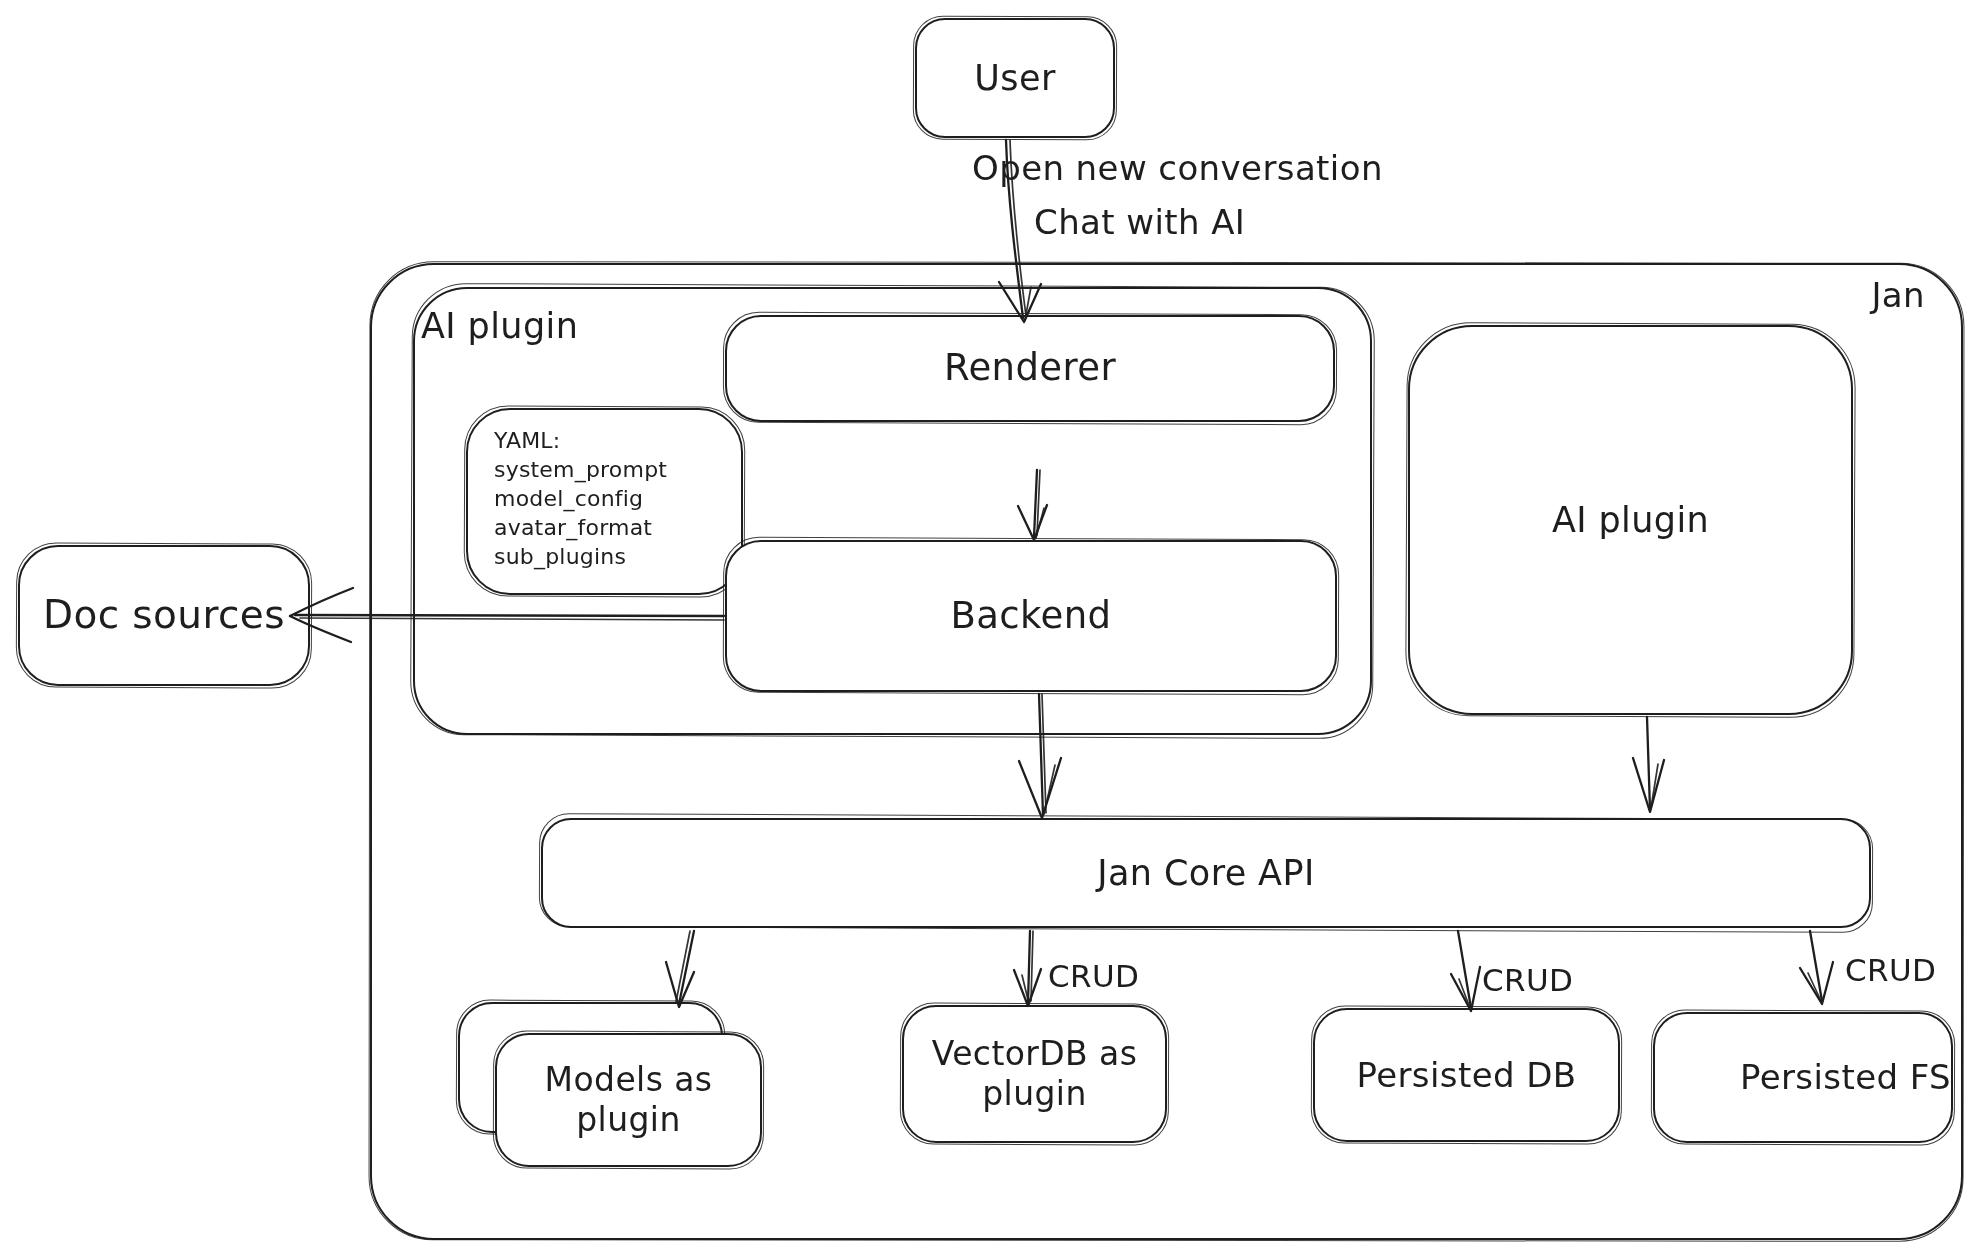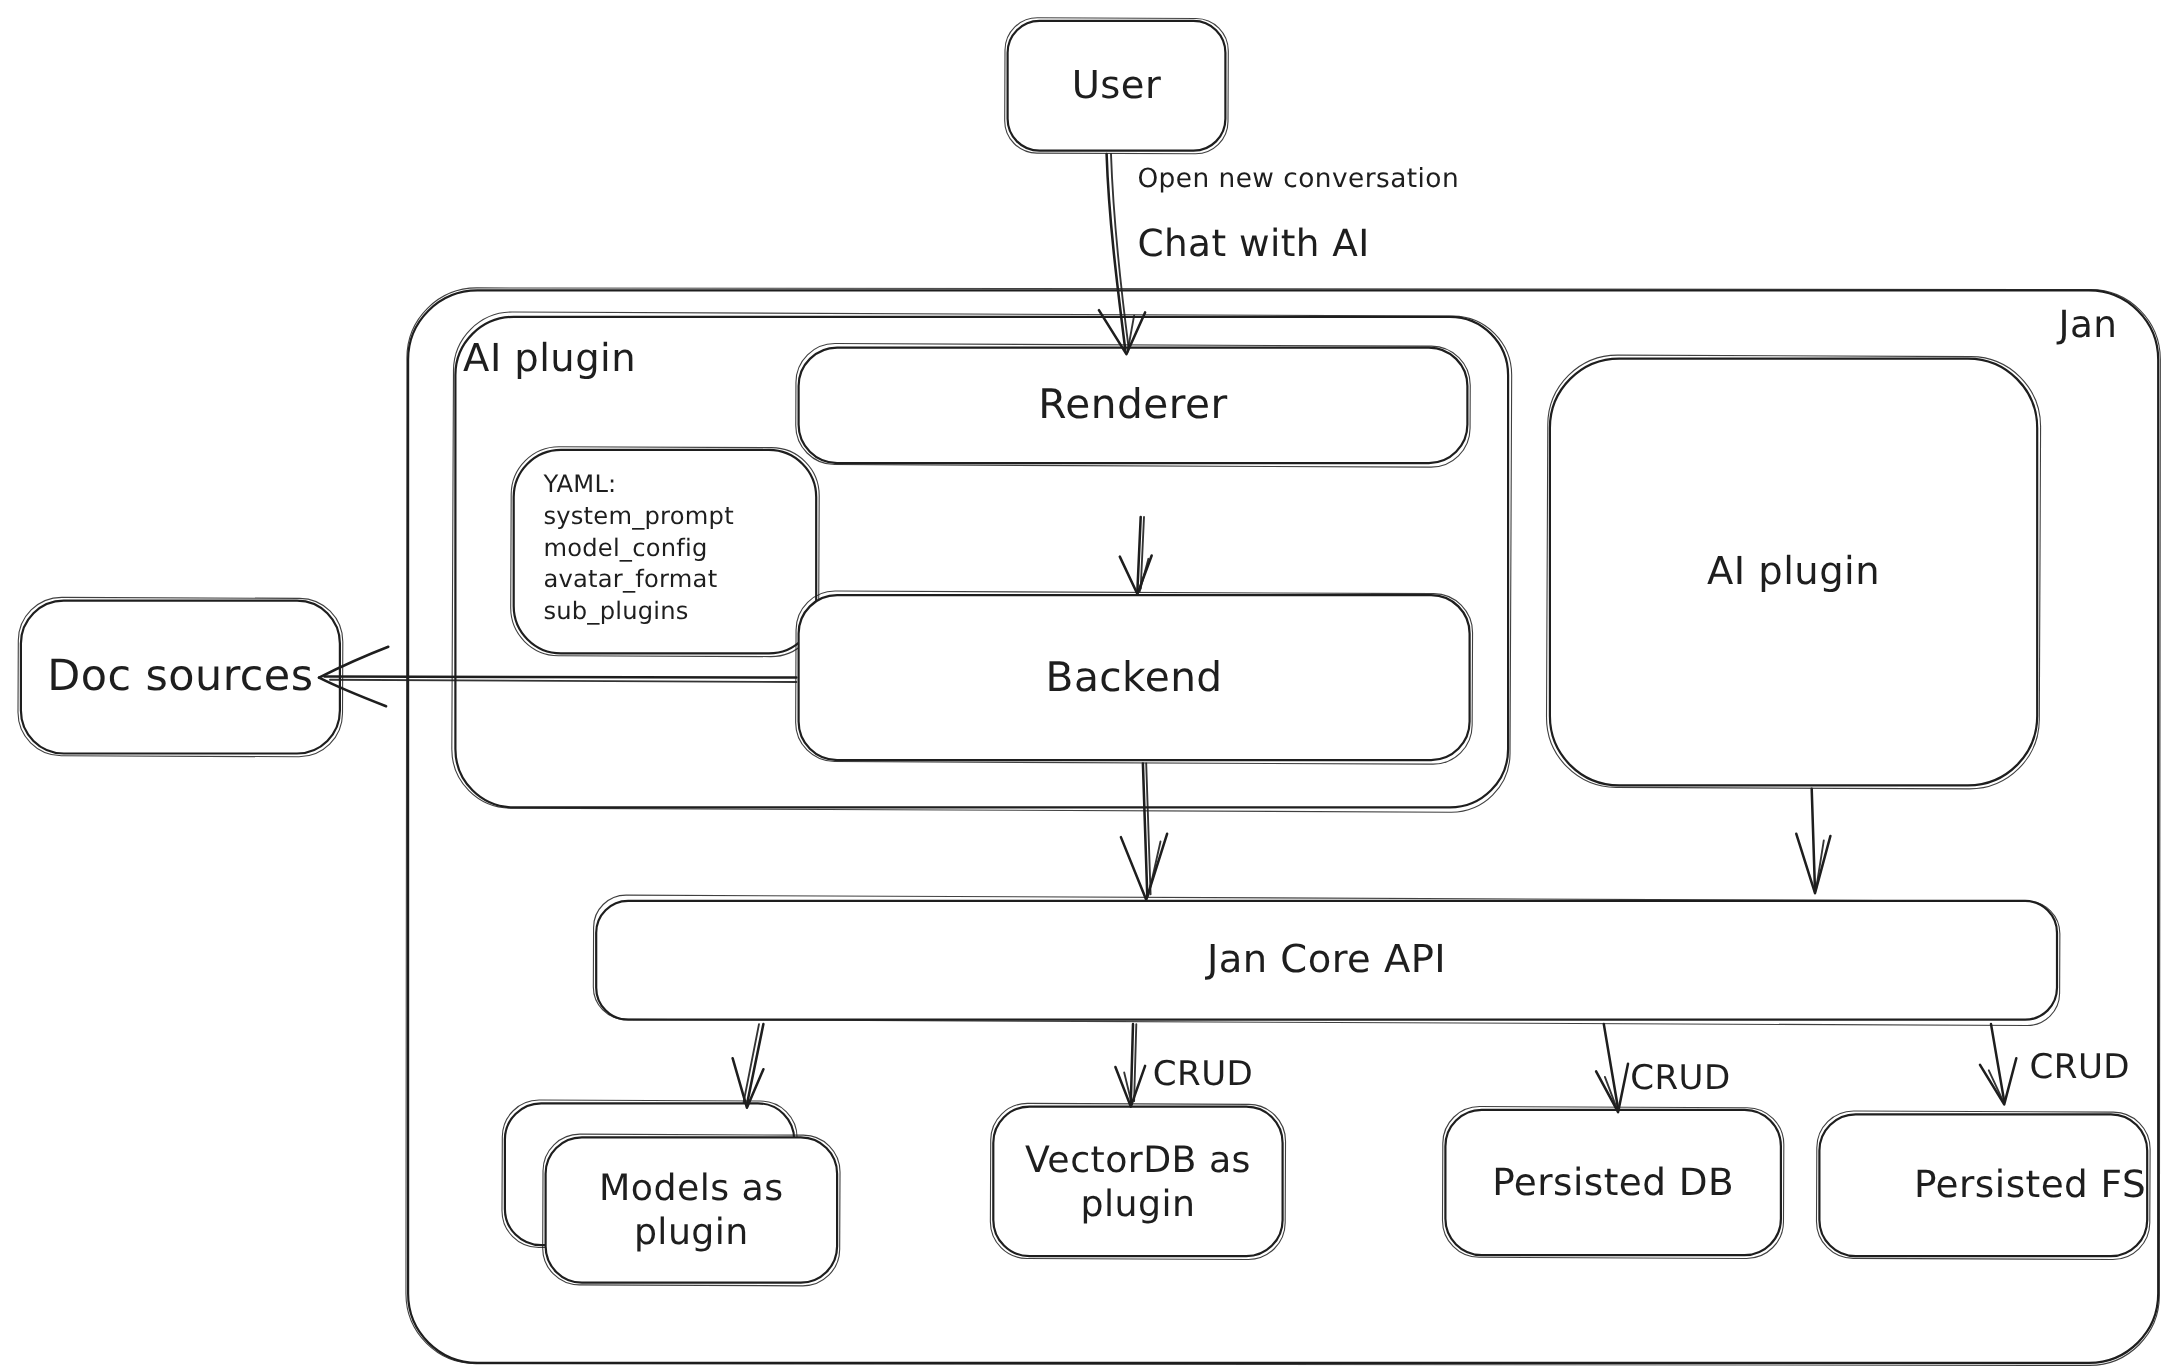--- a/index.html
+++ b/index.html
@@ -90,21 +90,21 @@
   </div>
 
   <div class="box" style="left:1313px;top:1008px;width:307px;height:134px;border-radius:34px;font-size:34px;">
     <span class="lbl">Persisted DB</span>
   </div>
 
   <div class="box" style="left:1653px;top:1012px;width:300px;height:131px;border-radius:34px;font-size:34px;align-items:flex-end;">
     <span class="lbl">Persisted FS</span>
   </div>
 
-  <div class="edge-label" style="left:1034px;top:148px;font-size:24px;">Open new conversation</div>
+  <div class="edge-label" style="left:972px;top:148px;font-size:34px;">Open new conversation</div>
   <div class="edge-label" style="left:1034px;top:202px;font-size:34px;">Chat with AI</div>
   <div class="edge-label" style="left:1048px;top:958px;font-size:31px;z-index:40;">CRUD</div>
   <div class="edge-label" style="left:1482px;top:962px;font-size:31px;z-index:40;">CRUD</div>
   <div class="edge-label" style="left:1845px;top:952px;font-size:31px;z-index:40;">CRUD</div>
 
   <svg class="edges" width="1981" height="1246" viewBox="0 0 1981 1246">
 
     <g>
       <path d="M1006,140 C1008,200 1016,262 1023,318"></path>
       <path class="thin" d="M1010,140 C1012,200 1019,262 1026,316"></path>

